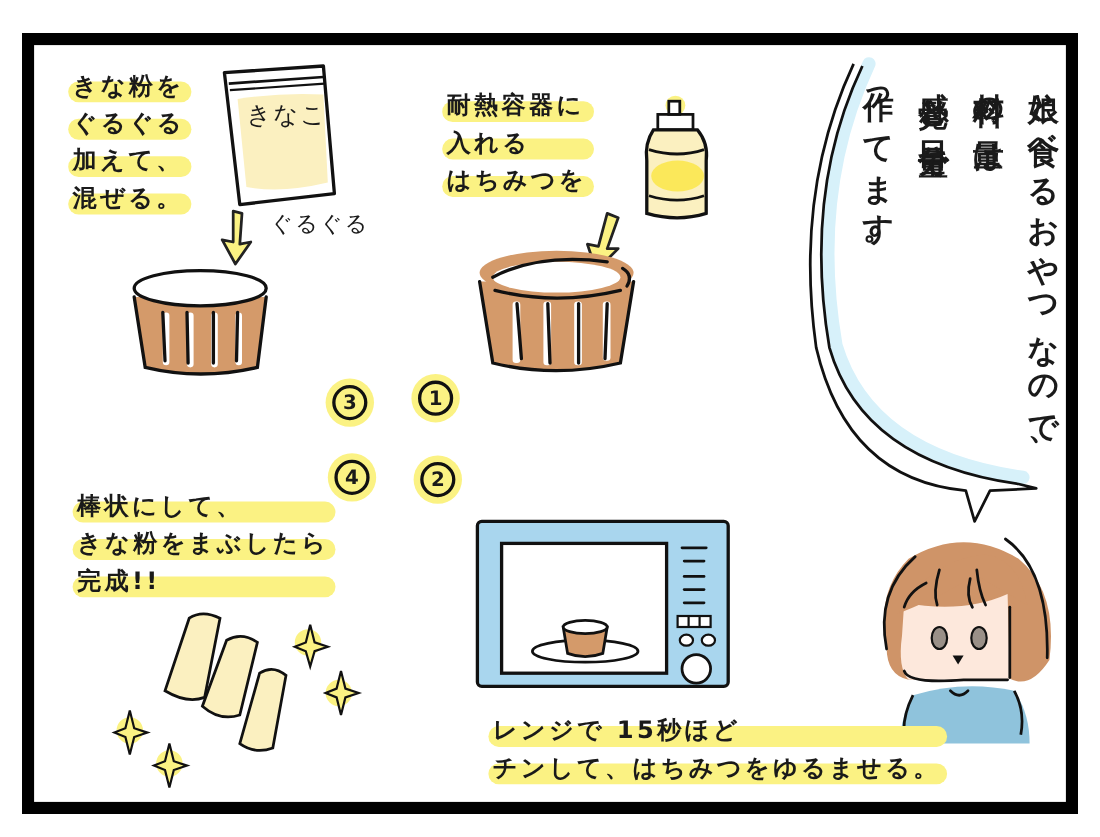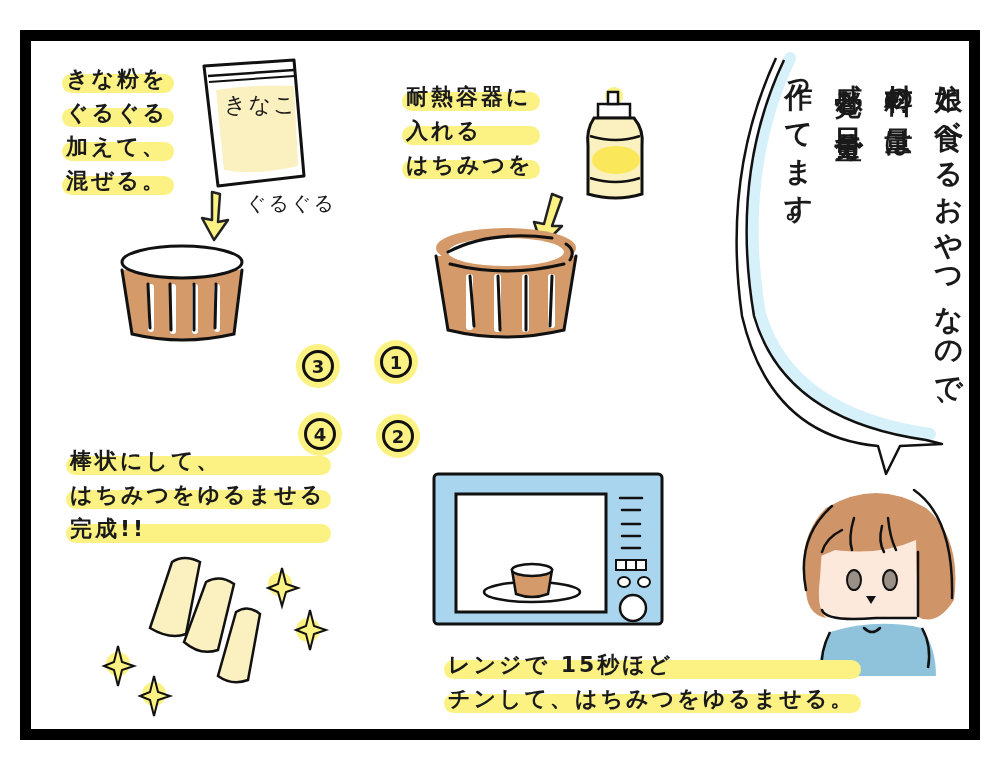--- a/index.html
+++ b/index.html
@@ -129,21 +129,21 @@
     </div>
 </div>
 <div class="badge" style="left:376px; top:414px;">
   <div class="ring">
       <span>2</span>
     </div>
 </div>
 
 <div class="abs" style="left:70px; top:444px;">
   <div class="hl-line"><span class="txt">棒状にして、</span></div>
-  <div class="hl-line"><span class="txt">はちみつをゆるませる</span></div>
+  <div class="hl-line"><span class="txt">きな粉をまぶしたら</span></div>
   <div class="hl-line"><span class="txt">完成!!</span></div>
 </div>
 
 <svg class="abs" style="left:100px; top:540px;" width="250" height="170" viewBox="0 0 250 170">
   <g fill="#fbf0c0" stroke="#111" stroke-width="2.5">
     <path d="M72 22 Q84 14 100 22 L86 94 Q70 100 50 88 Z"></path>
     <path d="M106 42 Q120 34 134 44 L118 110 Q100 116 84 102 Z"></path>
     <path d="M136 72 Q148 64 160 74 L148 140 Q132 146 118 136 Z"></path>
   </g>
   <g fill="#fbf283">

